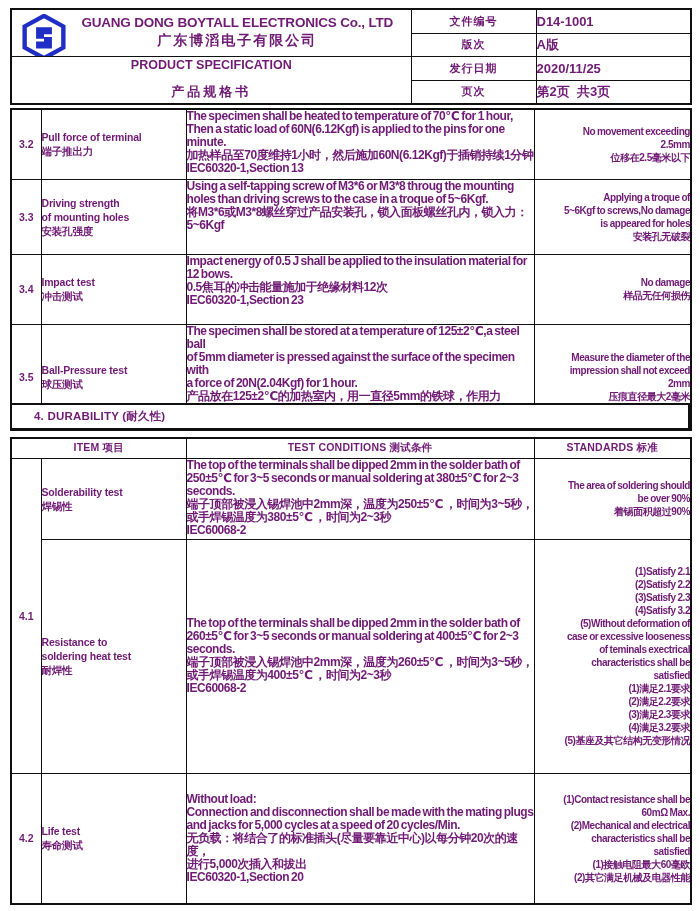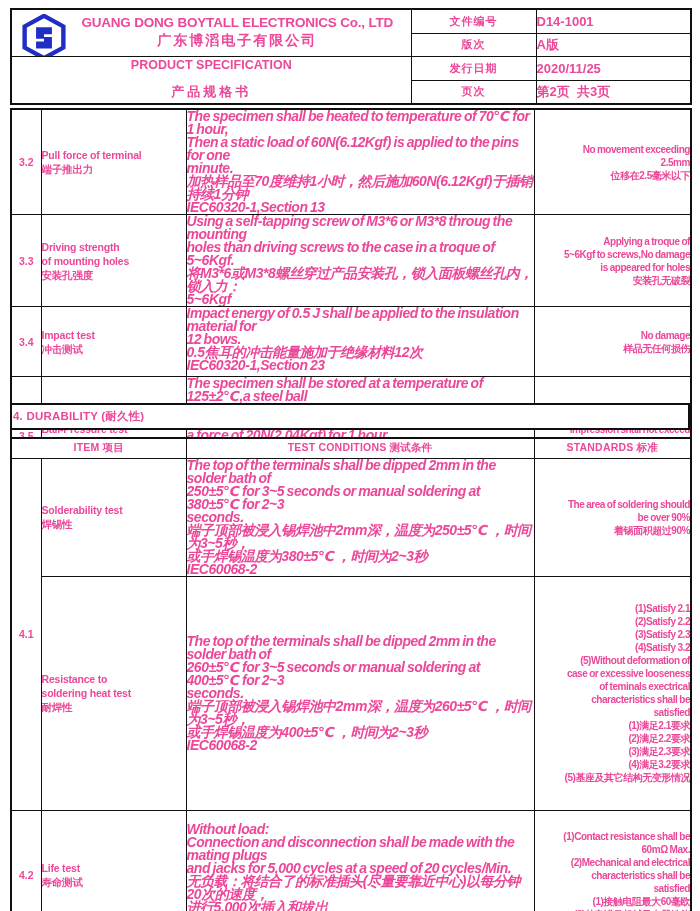--- a/index.html
+++ b/index.html
@@ -1,19 +1,19 @@
 <!DOCTYPE html>
 <html><head>
 <meta charset="utf-8">
 <style>
   html,body{margin:0;padding:0;background:#ffffff;}
   .page{
     position:relative;width:700px;height:911px;background:#ffffff;
     font-family:"Liberation Sans","DejaVu Sans",sans-serif;
-    font-weight:bold;color:#ec4899;overflow:hidden;
+    font-weight:bold;color:#701a75;overflow:hidden;
   }
   table.t{border-collapse:collapse;position:absolute;table-layout:fixed;background:#fff;}
   table.t{border:2px solid #101010;}
   table.t td{border:1px solid #101010;overflow:hidden;box-sizing:border-box;padding:0;}
 
   
   .header-t{left:10px;top:8px;width:680px;}
   .company-cell{position:relative;vertical-align:middle;}
   .logo{position:absolute;left:10px;top:4px;width:44px;height:46px;display:block;}
   .company-text{padding-left:52px;text-align:center;}
@@ -24,32 +24,32 @@
   .product-cn{font-size:13px;letter-spacing:3px;margin-top:11px;}
   .hlabel{ text-align:center;vertical-align:middle;font-size:11px;letter-spacing:1px;}
   .hvalue{ text-align:left;vertical-align:middle;font-size:13px;white-space:pre;}
 
   
   .spec-t{left:10px;top:108px;width:680px;}
   .dur-t{left:10px;top:437px;width:680px;}
   .c-num{text-align:center;vertical-align:middle;font-size:10.5px;margin-left:12px;}
   .c-item{vertical-align:middle;font-size:10.5px;line-height:14px;
           white-space:pre-wrap;letter-spacing:-0.2px;}
-  .c-cond{vertical-align:top;font-size:14px;line-height:13px;padding:1px 4px;
-          white-space:pre-wrap;letter-spacing:-0.45px;word-spacing:-1px;text-align:left;font-style:italic;}
+  .c-cond{vertical-align:top;font-size:12px;line-height:13px;padding:1px 4px;
+          white-space:pre-wrap;letter-spacing:-0.45px;word-spacing:-1px;text-align:left;}
   .c-cond.vm{vertical-align:middle;}
   .c-std{vertical-align:middle;font-size:10px;line-height:13px;padding:1px 3px;
          white-space:pre-wrap;letter-spacing:-0.45px;word-spacing:-0.5px;text-align:right;}
   .c-head{text-align:center;vertical-align:middle;font-size:10.5px;letter-spacing:0.2px;}
 
   
   .durability-band{
     position:absolute;left:10px;top:403px;width:680px;height:27px;
     border:2px solid #101010;box-sizing:border-box;background:#fff;
-    display:flex;align-items:center;padding-left:1px;font-size:11.5px;letter-spacing:0.2px;
+    display:flex;align-items:center;padding-left:22px;font-size:11.5px;letter-spacing:0.2px;
   }
 </style>
 </head>
 <body>
 
 <div class="page">
 
   <table class="t header-t">
     <colgroup>
         <col style="width:400px">

